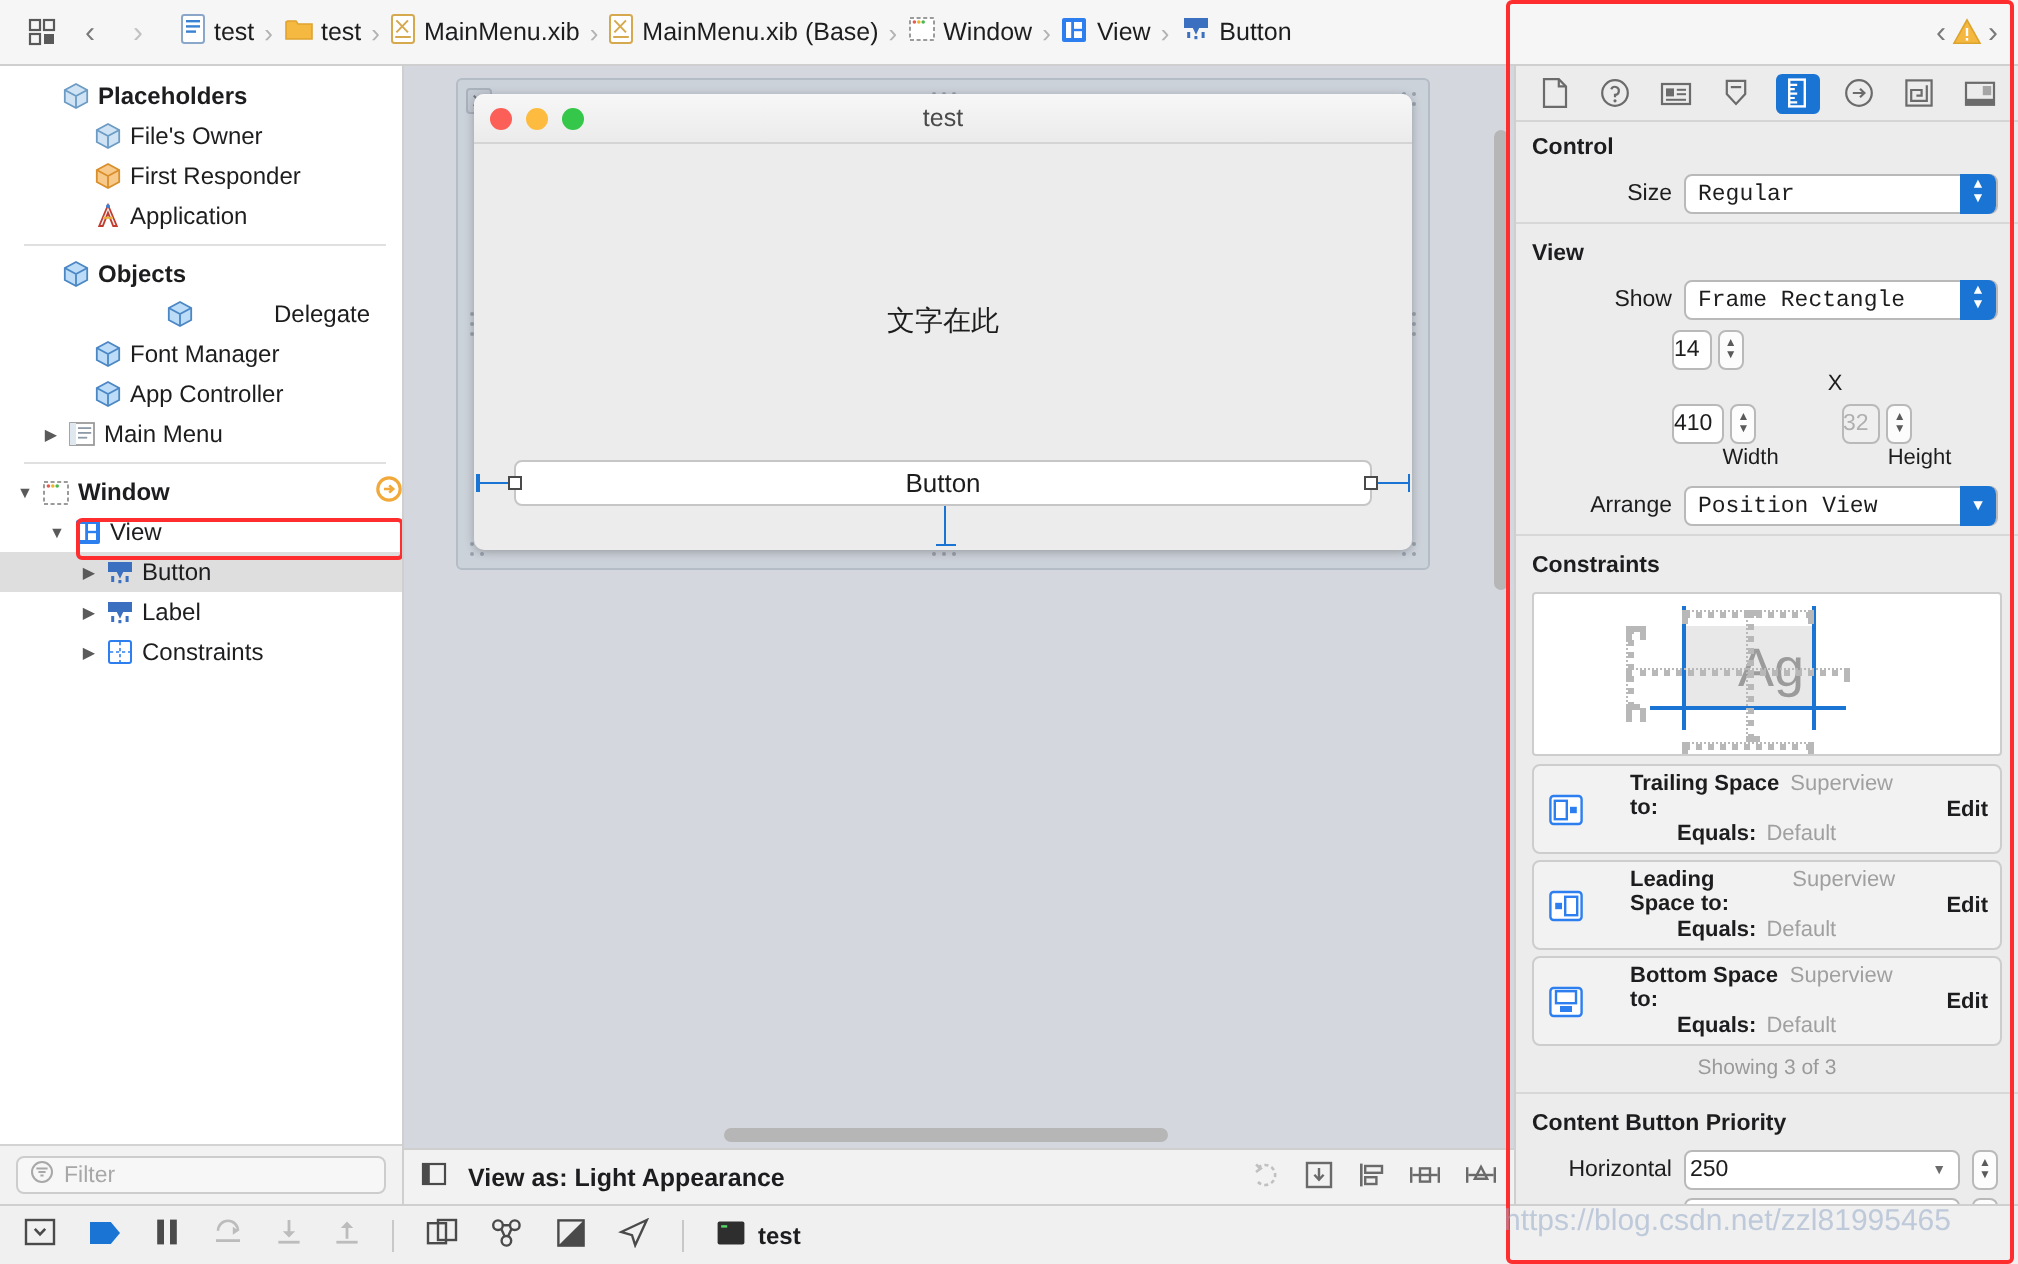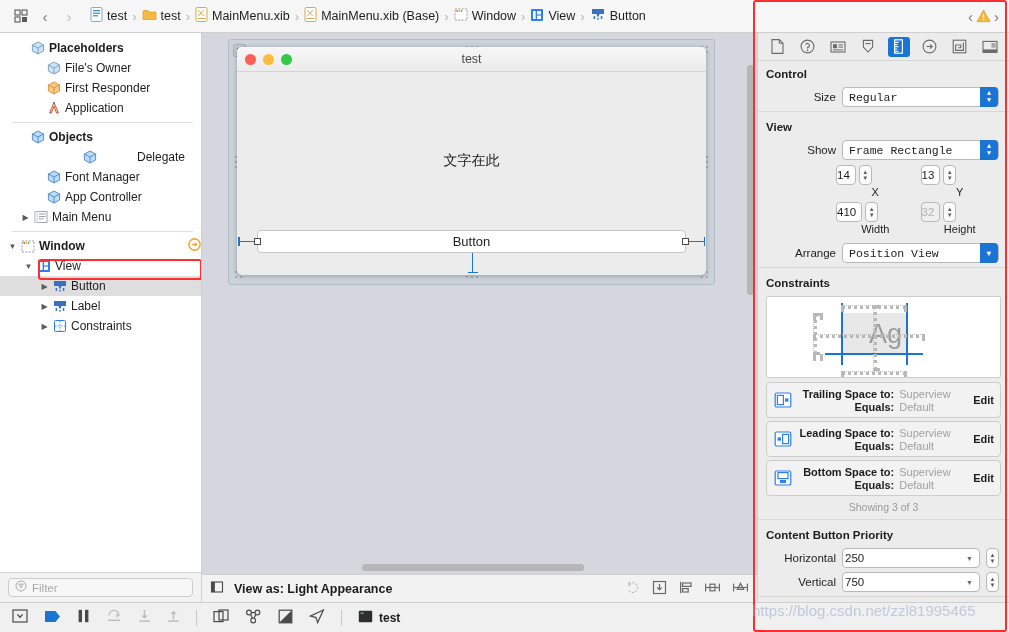--- a/index.html
+++ b/index.html
@@ -220,21 +220,21 @@
   .cw-box { position: absolute; left: 74px; top: 16px; width: 66px; height: 42px; background: #e8e8e8; }
   .cw-ag { position: absolute; left: 74px; top: 16px; width: 66px; height: 42px;
            display: flex; align-items: center; justify-content: center;
            font-size: 27px; color: #9b9b9b; padding-left: 23px; }
   .cw-solid { position: absolute; background: #1a74d4; }
   .cw-dot { position: absolute; border-style: dotted; border-color: #b8b8b8; }
 
   .cons-item {
     margin: 3px 8px; min-height: 36px; background: #f2f2f2;
     border: 1px solid #cdcdcd; border-radius: 4px;
-    display: flex; align-items: center; padding: 3px 6px; gap: 6px;
+    display: flex; align-items: center; padding: 3px 6px; gap: 22px;
   }
   .cons-ic { width: 20px; min-width: 20px; height: 20px; display:flex; align-items:center; justify-content:center; }
   .cons-txt { flex: 1; display: flex; flex-direction: column; align-items: flex-end; gap: 1px; }
   .cons-line { display: flex; gap: 5px; font-size: 11px; }
   .cons-key { color: #1d1d1f; font-weight: 600; }
   .cons-val { color: #a0a0a0; width: 66px; text-align: left; }
   .cons-edit { font-size: 11px; color: #1d1d1f; font-weight: 600; padding-left: 2px; }
   .showing { text-align: center; font-size: 10.5px; color: #9a9a9a; padding: 2px 0 4px 0; }
 
   .red-outline {
@@ -784,27 +784,20 @@
         </div>
 
         <div class="numgrid">
           <div class="numrow">
             <div class="numcell">
               <div class="numcell-wrap">
                 <div class="numfield">14</div>
                 <div class="stepper">▲<br>▼</div>
               </div>
               <div class="numcap">X</div>
-            </div>
-            <div class="numcell">
-              <div class="numcell-wrap">
-                <div class="numfield">13</div>
-                <div class="stepper">▲<br>▼</div>
-              </div>
-              <div class="numcap">Y</div>
             </div>
           </div>
           <div class="numrow" style="margin-top:4px;">
             <div class="numcell">
               <div class="numcell-wrap">
                 <div class="numfield">410</div>
                 <div class="stepper">▲<br>▼</div>
               </div>
               <div class="numcap">Width</div>
             </div>

